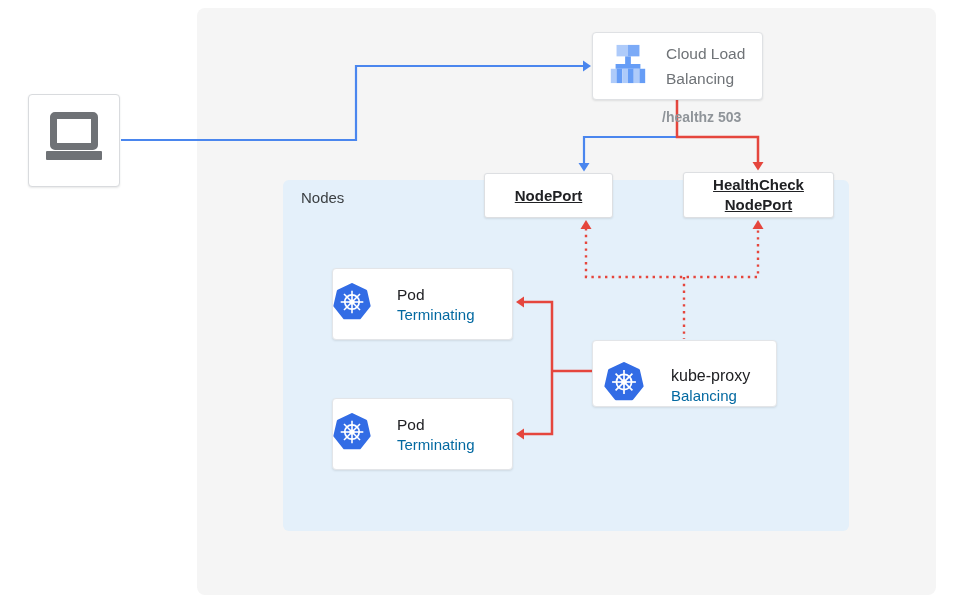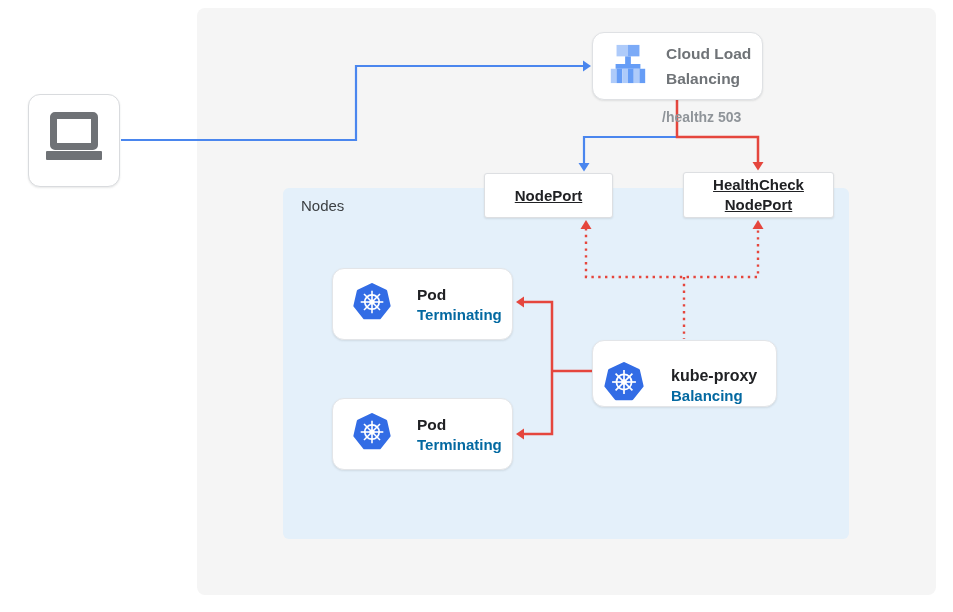--- a/index.html
+++ b/index.html
@@ -2,46 +2,46 @@
 <html style="--traffic-blue: #4A86EE; --health-red: #E5463D; --kubernetes-blue: #326CE5; --nodes-panel-fill: #E4F0FA; --stage-fill: #F5F5F5; --clb-icon-light: #AECBFA; --clb-icon-mid: #7BAAF7; --clb-icon-deep: #669DF6; --laptop-gray: #6F7276;"><head>
 <meta charset="utf-8">
 <style>
   html,body{margin:0;padding:0;background:#ffffff;}
   body{font-family:"Liberation Sans", sans-serif; -webkit-font-smoothing:antialiased;}
   .canvas{position:relative;width:953px;height:612px;background:#ffffff;overflow:hidden;}
 
   .stage{position:absolute;left:197px;top:8px;width:739px;height:587px;
          background:var(--stage-fill,#F5F5F5);border-radius:8px;}
 
-  .nodes-panel{position:absolute;left:283px;top:188px;width:566px;height:351px;
+  .nodes-panel{position:absolute;left:283px;top:180px;width:566px;height:351px;
          background:var(--nodes-panel-fill,#E4F0FA);border-radius:6px;text-decoration:underline;}
   .nodes-label{position:absolute;left:18px;top:9px;font-size:15px;color:#3C4043;}
 
   svg.connections{position:absolute;left:0;top:0;}
 
-  .card{position:absolute;background:#ffffff;border:1px solid #DDDFE2;border-radius:12px;
-        box-sizing:border-box;box-shadow:0 1px 2px rgba(60,64,67,.12);font-weight:bold;}
+  .card{position:absolute;background:#ffffff;border:1px solid #DDDFE2;border-radius:4px;
+        box-sizing:border-box;box-shadow:0 1px 2px rgba(60,64,67,.12);}
 
   .laptop-card{left:28px;top:94px;width:92px;height:93px;display:flex;
         align-items:center;justify-content:center;border-color:#D9DBDE;}
 
   .clb-card{left:592px;top:32px;width:171px;height:68px;display:flex;
         align-items:center;padding-left:12px;gap:15px;border-color:#DFE1E4;}
   .clb-label{width:96px;font-size:15.5px;line-height:25px;color:#6F7377;}
 
   .healthz{position:absolute;left:662px;top:109px;font-size:14px;font-weight:bold;color:#8F9499;}
 
   .port-box{display:flex;align-items:center;justify-content:center;text-align:center;
         font-weight:bold;font-size:15px;line-height:20px;color:#202124;border-radius:3px;}
   .nodeport-box{left:484px;top:173px;width:129px;height:45px;text-decoration:underline;}
   .hc-box{left:683px;top:172px;width:151px;height:46px;text-decoration:underline;}
   .hc-box .wrap{width:112px;}
 
   .entity{display:flex;align-items:center;border-color:#E3E5E8;}
-  .pod-box{left:332px;width:181px;height:72px;padding-left:20px;gap:26px;}
+  .pod-box{left:332px;width:181px;height:72px;gap:26px;}
   .pod-1{top:268px;} .pod-2{top:398px;}
   .kp-box{left:592px;top:340px;width:185px;height:67px;padding-left:11px;gap:27px;align-items:flex-end;}
   .entity .title{font-size:15.5px;color:#202124;line-height:21px;}
   .entity .subtitle{font-size:15px;color:#0369a1;line-height:20px;}
 
   .blue-line{stroke:var(--traffic-blue,#4A86EE);stroke-width:2.2;fill:none;}
   .blue-arrow{fill:var(--traffic-blue,#4A86EE);}
   .red-line{stroke:var(--health-red,#E5463D);stroke-width:2.5;fill:none;}
   .red-dotted{stroke:var(--health-red,#E5463D);stroke-width:2.4;fill:none;stroke-dasharray:2.4 4.4;}
   .red-arrow{fill:var(--health-red,#E5463D);}

